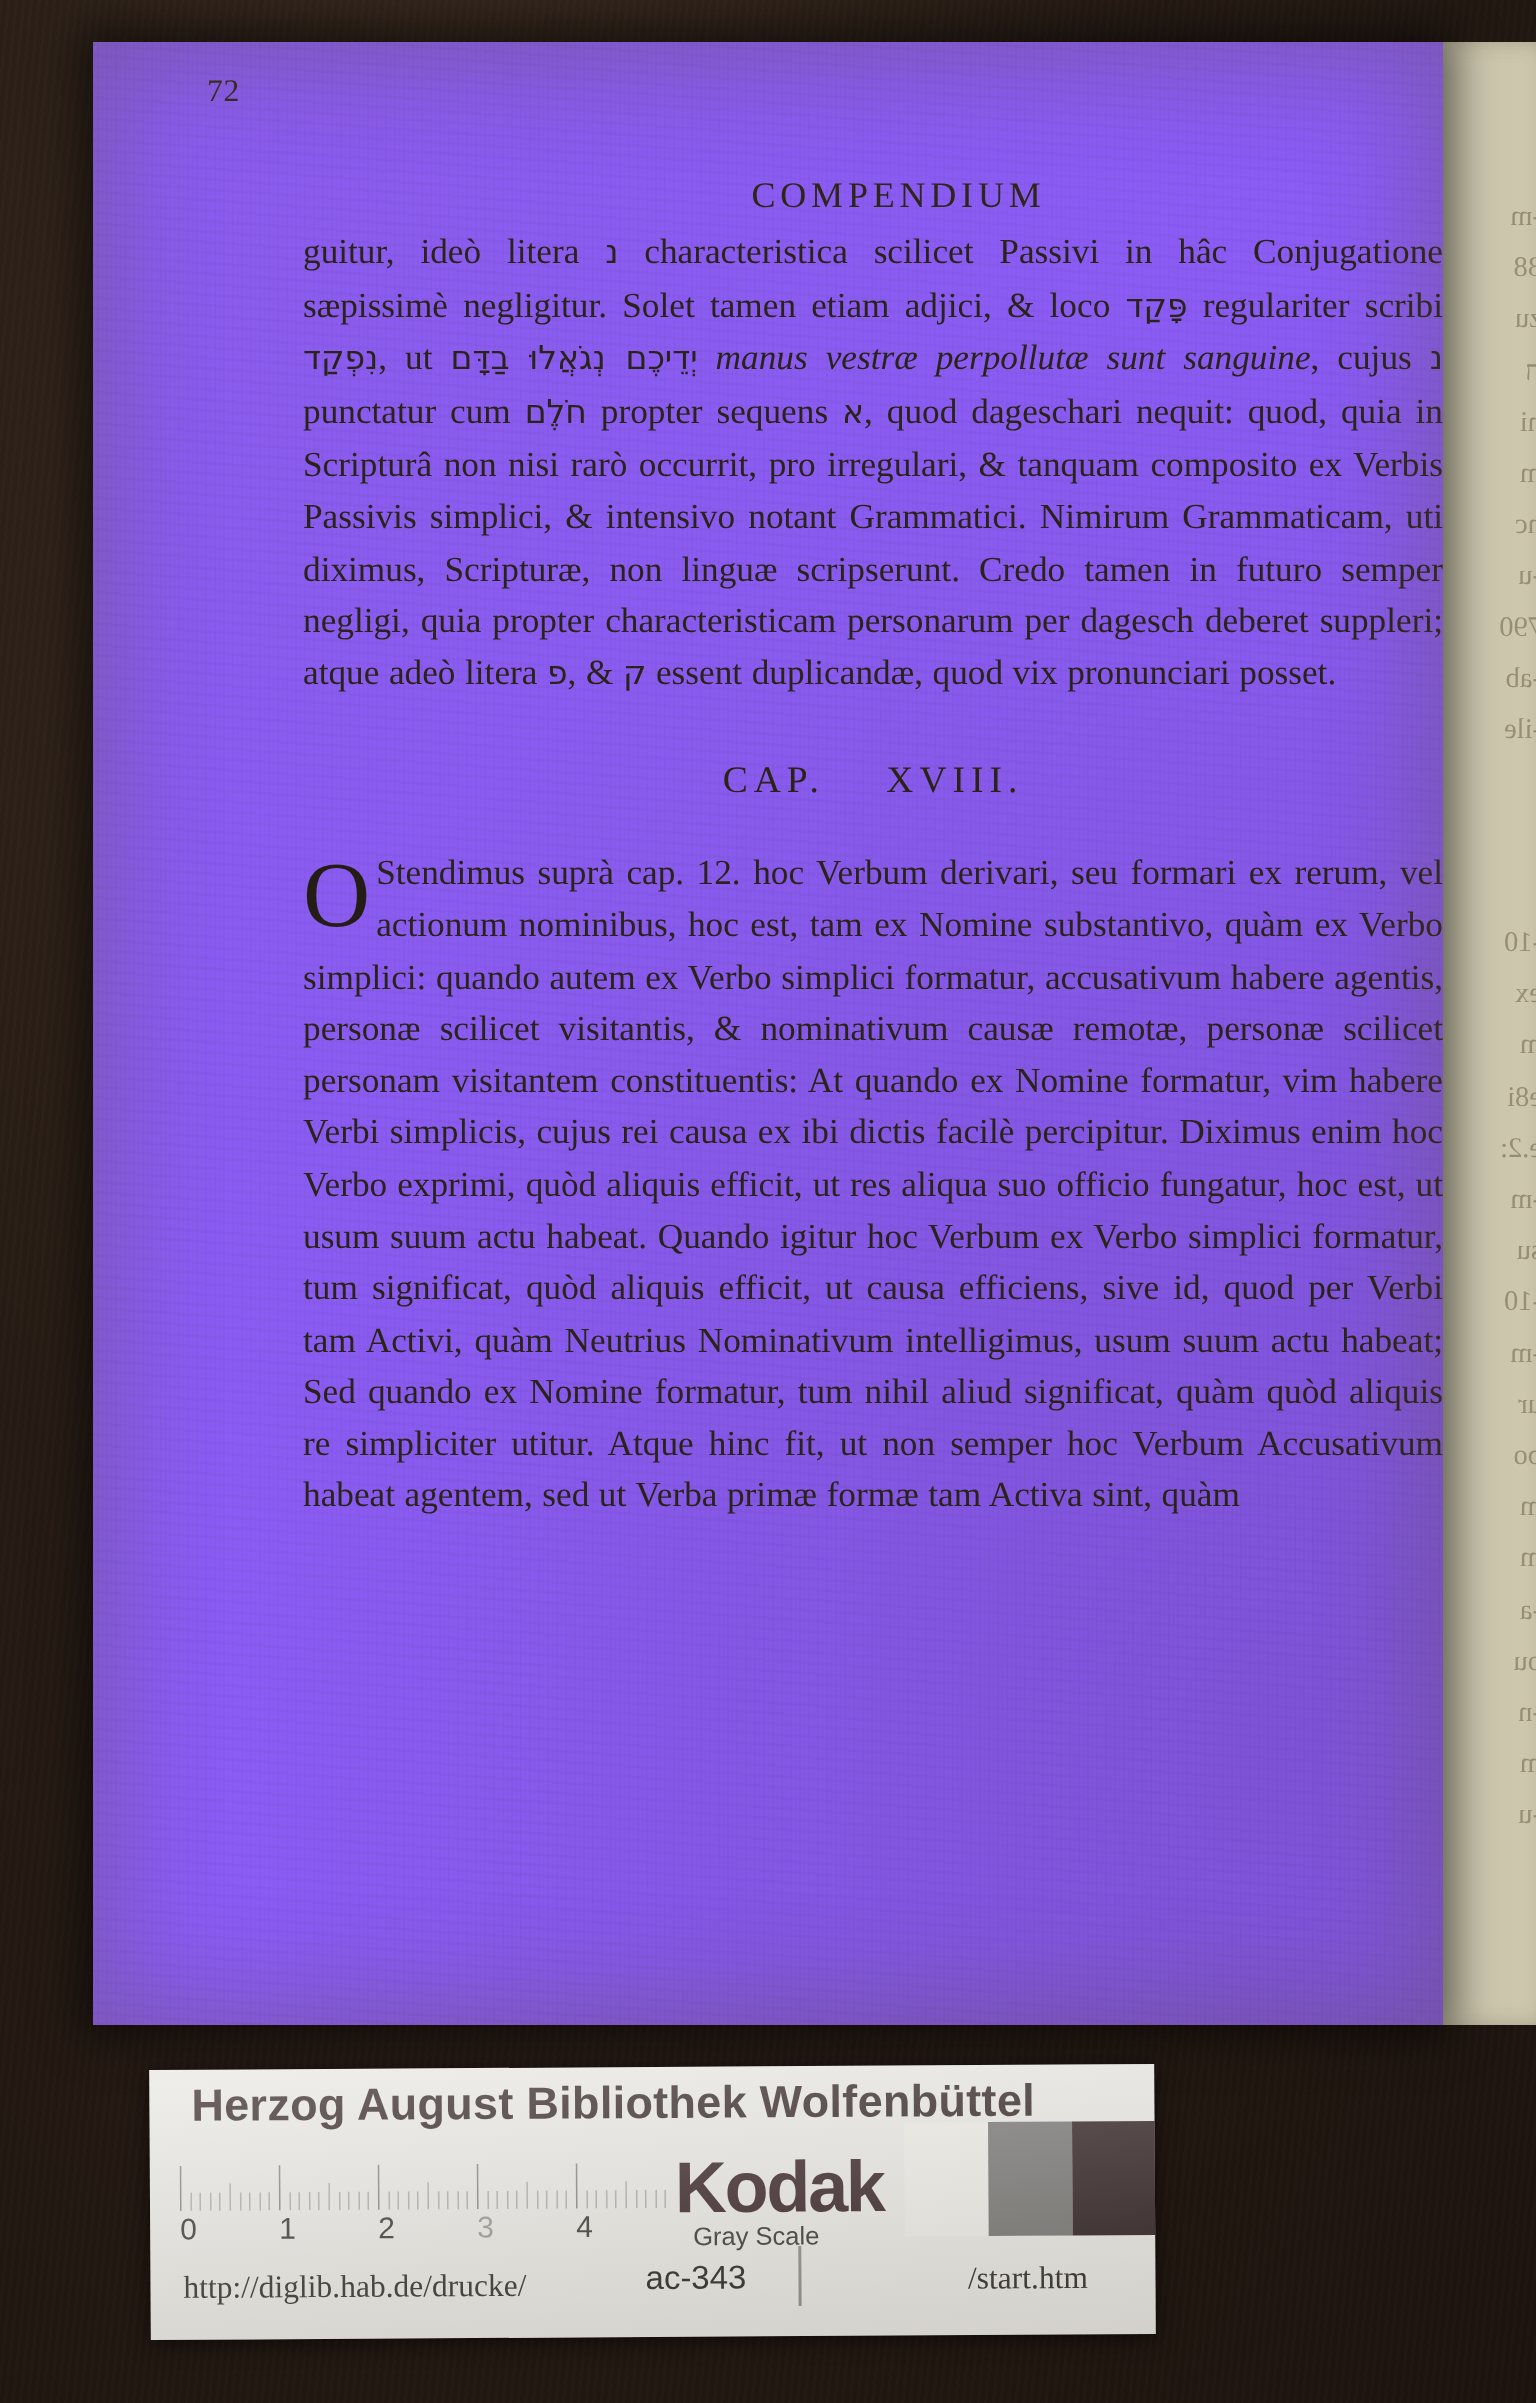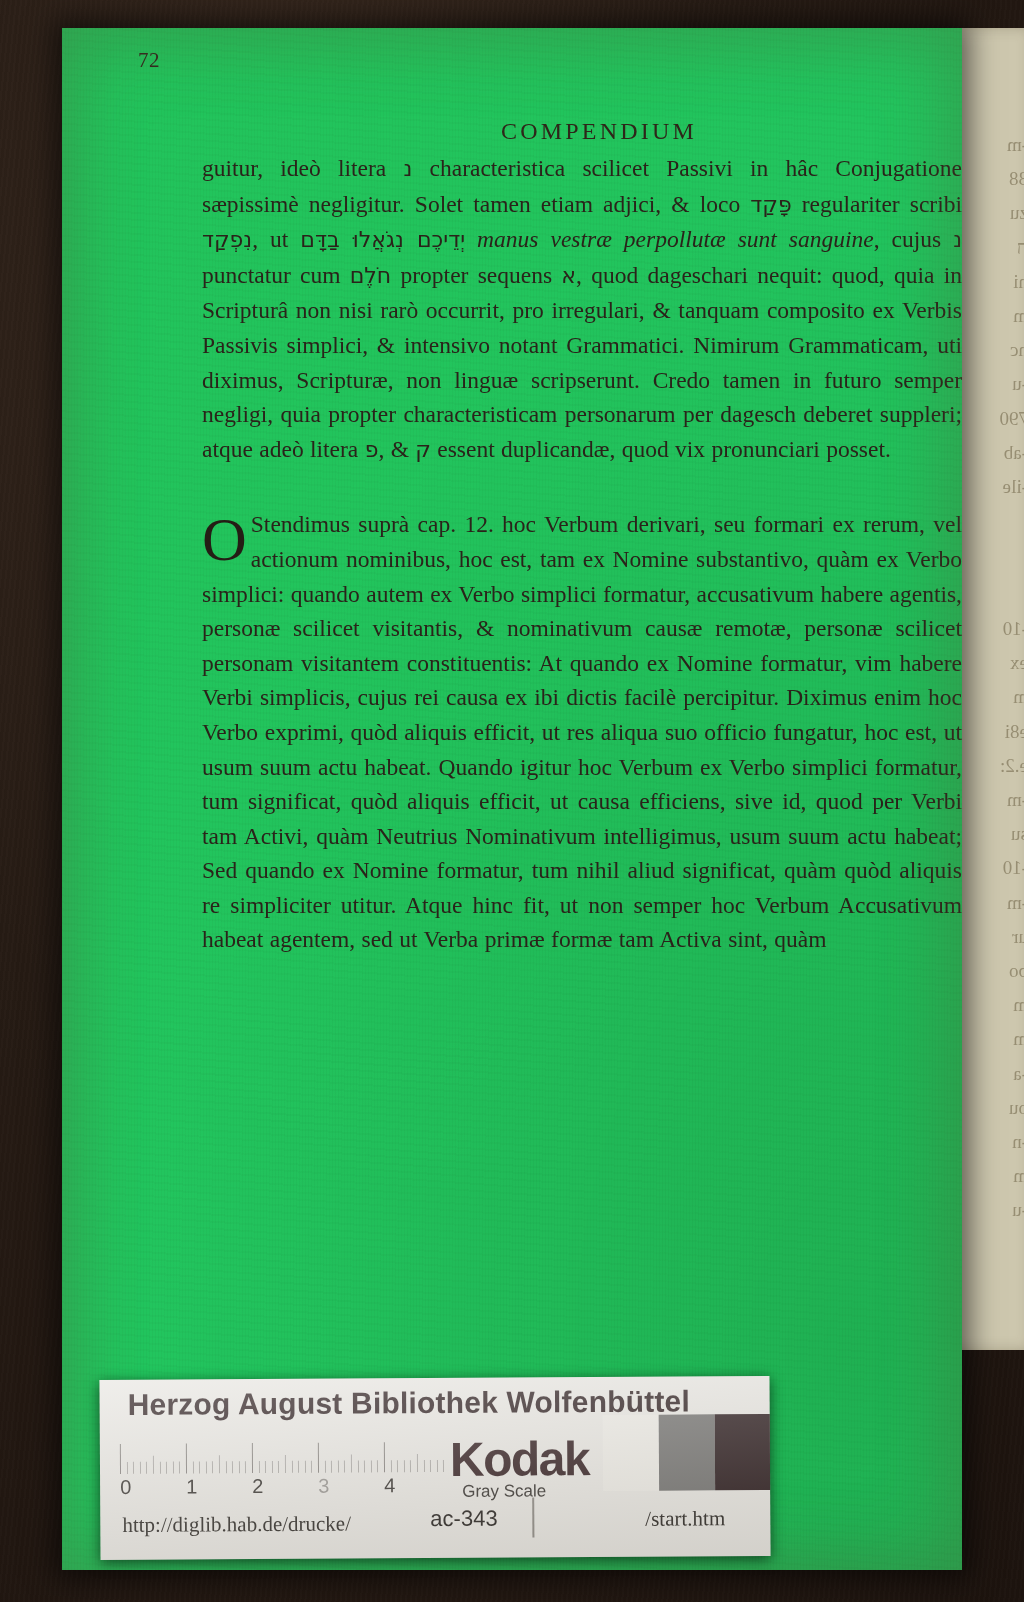--- a/index.html
+++ b/index.html
@@ -29,22 +29,22 @@
       repeating-linear-gradient(96deg, rgba(255,255,255,0.018) 0 2px, rgba(0,0,0,0.02) 2px 5px);
     opacity:.7;
   }
 
   
   .leaf {
     position: absolute;
     left: 62px;
     top: 28px;
     width: 900px;
-    height: 1542px;
-    background: #22c55e;
+    height: 1322px;
+    background: #8b5cf6;
     box-shadow: 0 0 26px 8px rgba(0,0,0,.55);
   }
   .leaf::before {
     
     content: "";
     position: absolute;
     inset: 0;
     background:
       repeating-linear-gradient(90deg, rgba(120,110,80,.05) 0 1px, rgba(255,255,250,.05) 1px 3px),
       repeating-linear-gradient(4deg, rgba(150,140,110,.05) 0 2px, rgba(0,0,0,0) 2px 7px),
@@ -323,20 +323,25 @@
 
     <div class="textblock">
 
       <div class="running-head">
         <span>COMPENDIUM</span>
       </div>
 
       <p class="body first" id="para1"><span>guitur, ideò litera </span><span class="heb">נ</span><span> characteristica scilicet Passivi in hâc Conjugatione sæpissimè negligitur. Solet tamen etiam adjici, &amp; loco </span><span class="heb">פָּקַד</span><span> regulariter scribi </span><span class="heb">נִפְקַד</span><span>, ut </span><span class="heb">יְדֵיכֶם נְגֹאֲלוּ בַדָּם</span><i class="ital"> manus vestræ perpollutæ sunt sanguine</i><span>, cujus </span><span class="heb">נ</span><span> punctatur cum </span><span class="heb">חֹלֶם</span><span> propter sequens </span><span class="heb">א</span><span>, quod dageschari nequit: quod, quia in Scripturâ non nisi rarò occurrit, pro irregulari, &amp; tanquam composito ex Verbis Passivis simplici, &amp; intensivo notant Grammatici. Nimirum Grammaticam, uti diximus, Scripturæ, non linguæ scripserunt. Credo tamen in futuro semper negligi, quia propter characteristicam personarum per dagesch deberet suppleri; atque adeò litera </span><span class="heb">פ</span><span>, &amp; </span><span class="heb">ק</span><span> essent duplicandæ, quod vix pronunciari posset.</span></p>
 
       <div class="cap-wrap">
+        <div class="cap-line">
+          <span>CAP.</span>
+          &nbsp;&nbsp;
+          <span>XVIII.</span>
+        </div>
       </div>
 
       <div class="dropwrap clearfix">
         <span class="dropcap">O</span>
         <p class="body">Stendimus suprà cap. 12. hoc Verbum derivari, seu formari ex rerum, vel actionum nominibus, hoc est, tam ex Nomine substantivo, quàm ex Verbo simplici: quando autem ex Verbo simplici formatur, accusativum habere agentis, personæ scilicet visitantis, &amp; nominativum causæ remotæ, personæ scilicet personam visitantem constituentis: At quando ex Nomine formatur, vim habere Verbi simplicis, cujus rei causa ex ibi dictis facilè percipitur. Diximus enim hoc Verbo exprimi, quòd aliquis efficit, ut res aliqua suo officio fungatur, hoc est, ut usum suum actu habeat. Quando igitur hoc Verbum ex Verbo simplici formatur, tum significat, quòd aliquis efficit, ut causa efficiens, sive id, quod per Verbi tam Activi, quàm Neutrius Nominativum intelligimus, usum suum actu habeat; Sed quando ex Nomine formatur, tum nihil aliud significat, quàm quòd aliquis re simpliciter utitur. Atque hinc fit, ut non semper hoc Verbum Accusativum habeat agentem, sed ut Verba primæ formæ tam Activa sint, quàm</p>
       </div>
 
 
     </div>
   </div>

